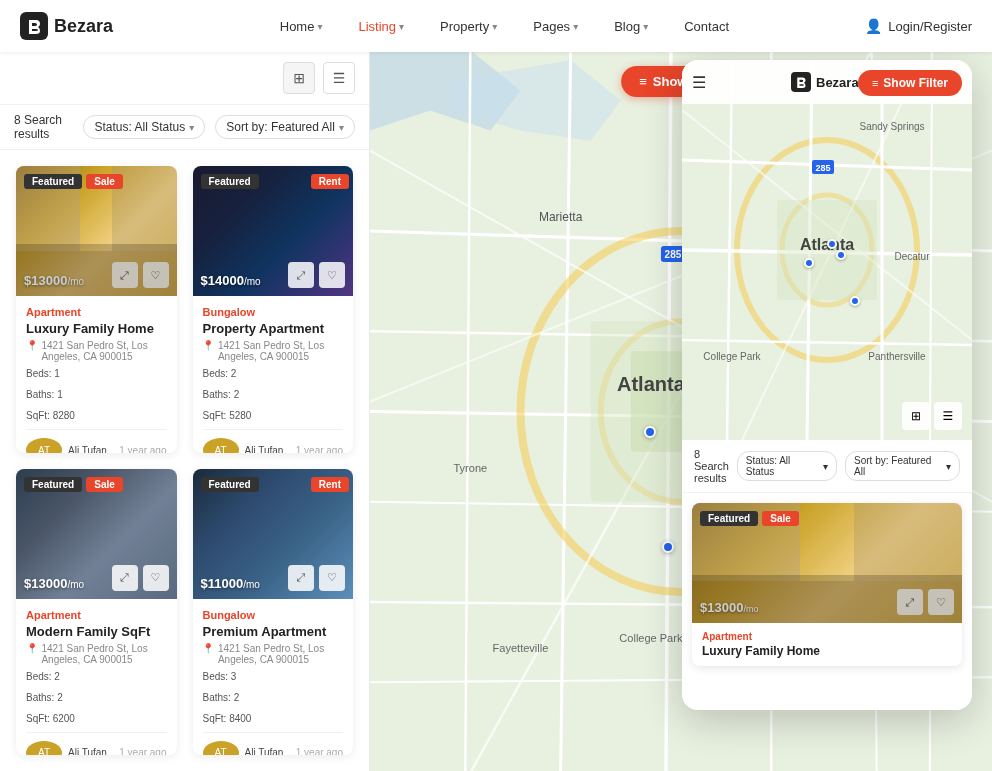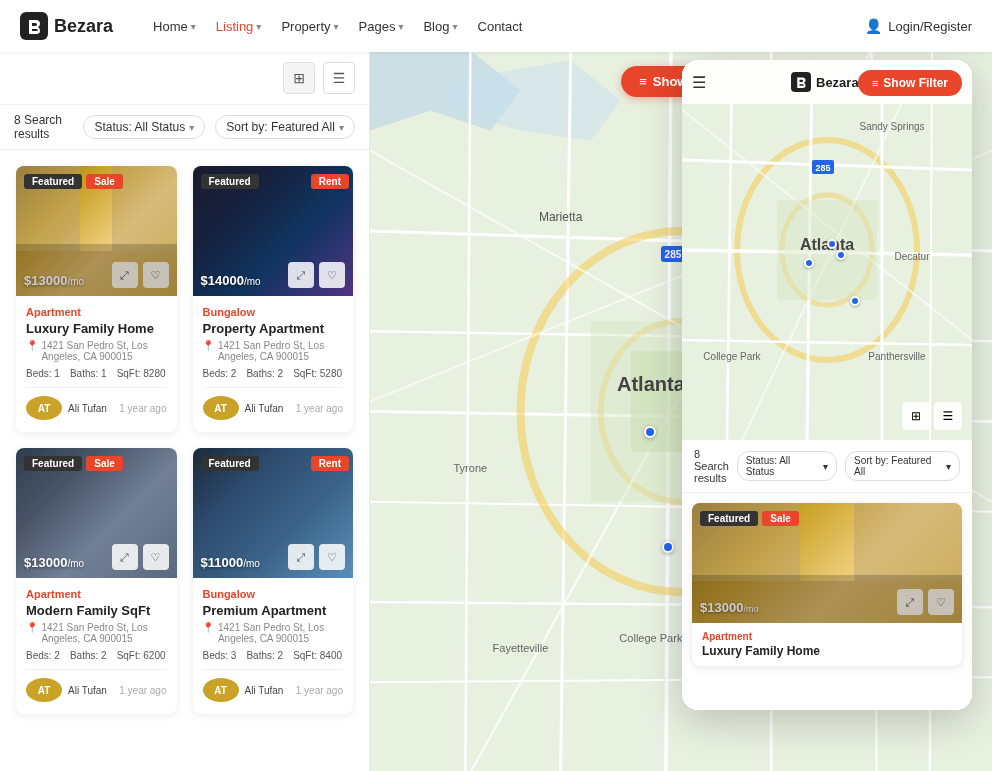--- a/index.html
+++ b/index.html
@@ -36,22 +36,23 @@
     .logo-icon {
       width: 28px; height: 28px;
       background: #222;
       border-radius: 6px;
       display: flex; align-items: center; justify-content: center;
     }
     .logo-icon svg { fill: #fff; width: 16px; height: 16px; }
     .nav-links {
       display: flex;
       align-items: center;
-      gap: 0;
+      gap: 16px;
       flex: 1;
+      justify-content: center;
     }
     .nav-item {
       display: flex;
       align-items: center;
       gap: 3px;
       padding: 6px 10px;
       font-size: 13px;
       color: #333;
       cursor: pointer;
       border-radius: 4px;
@@ -212,34 +213,34 @@
       display: flex; align-items: center; justify-content: center;
       font-size: 11px;
       color: #555;
       cursor: pointer;
     }
     .card-body { padding: 10px 10px 12px; }
     .card-type { font-size: 11px; color: #e8452a; font-weight: 600; margin-bottom: 3px; }
     .card-title { font-size: 13px; font-weight: 700; color: #222; margin-bottom: 4px; }
     .card-address { font-size: 10px; color: #888; margin-bottom: 6px; display: flex; align-items: flex-start; gap: 3px; }
     .card-address-pin { color: #e8452a; font-size: 10px; }
-    .card-stats { display: flex; gap: 10px; font-size: 10px; color: #555; margin-bottom: 8px; }
+    .card-stats { display: flex; gap: 10px; font-size: 10px; color: #555; margin-bottom: 8px; flex-direction: column; }
     .card-footer {
       display: flex;
       align-items: center;
       gap: 6px;
       border-top: 1px solid #f0f0f0;
       padding-top: 8px;
     }
     .avatar {
       width: 36px; height: 24px;
       border-radius: 50%;
       background: #c9a227;
       display: flex; align-items: center; justify-content: center;
-      font-size: 10px; color: #fff; font-weight: 700;
+      font-size: 10px; color: #fff; font-weight: 400;
     }
     .card-agent { font-size: 10px; color: #444; flex: 1; }
     .card-time { font-size: 10px; color: #aaa; }
 
     
     .map-area {
       flex: 1;
       position: relative;
       overflow: hidden;
     }

